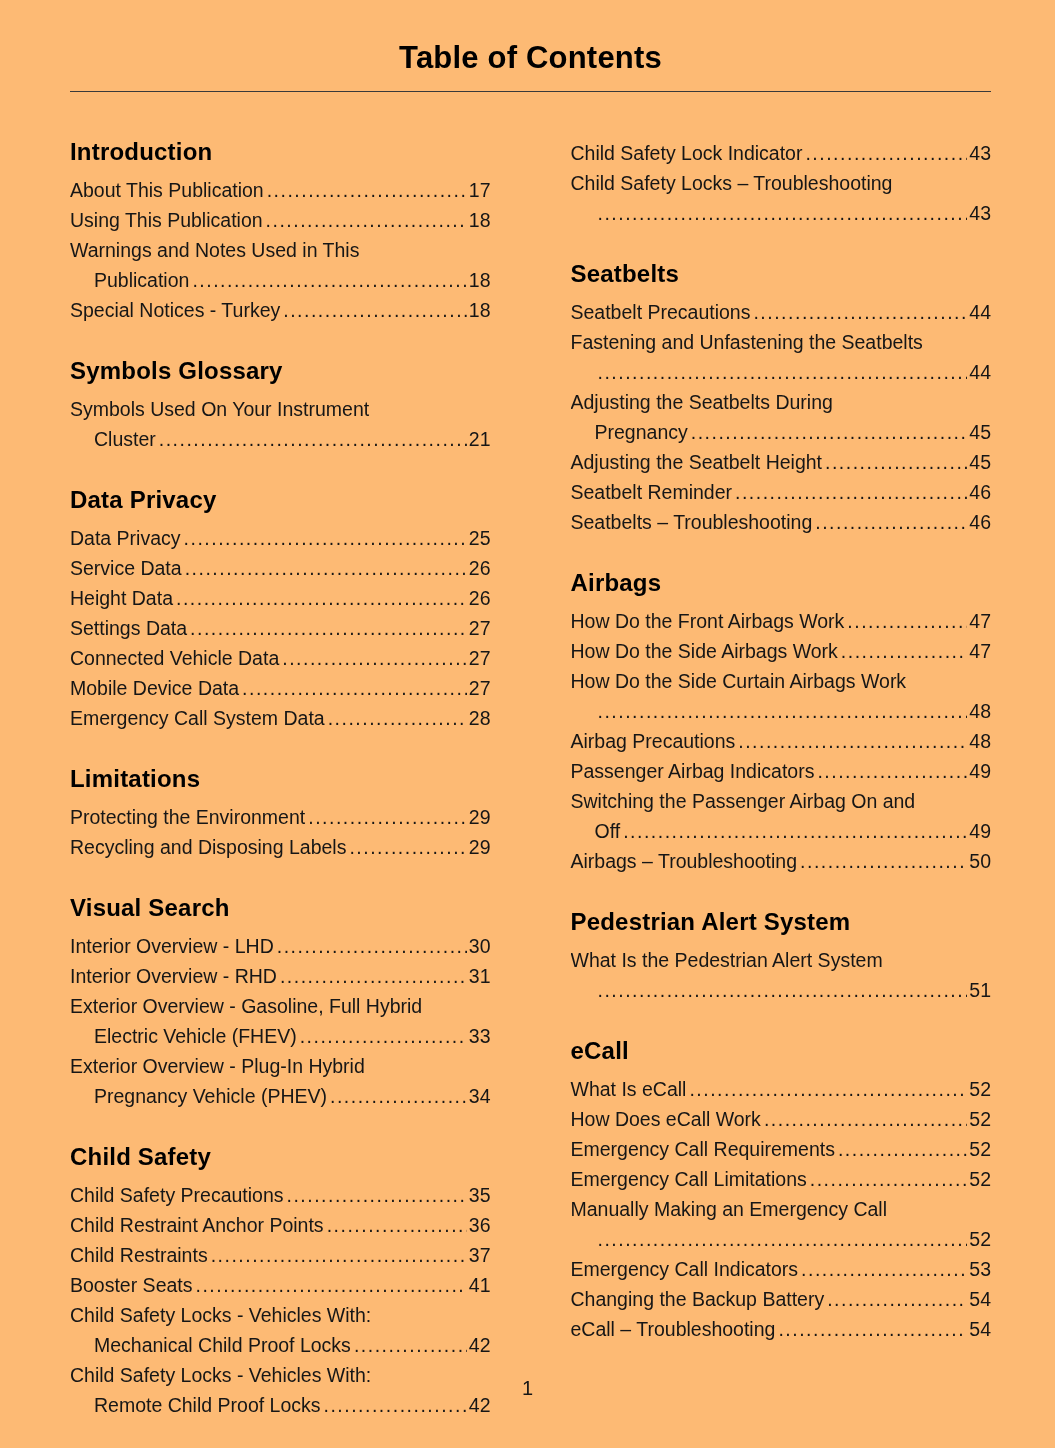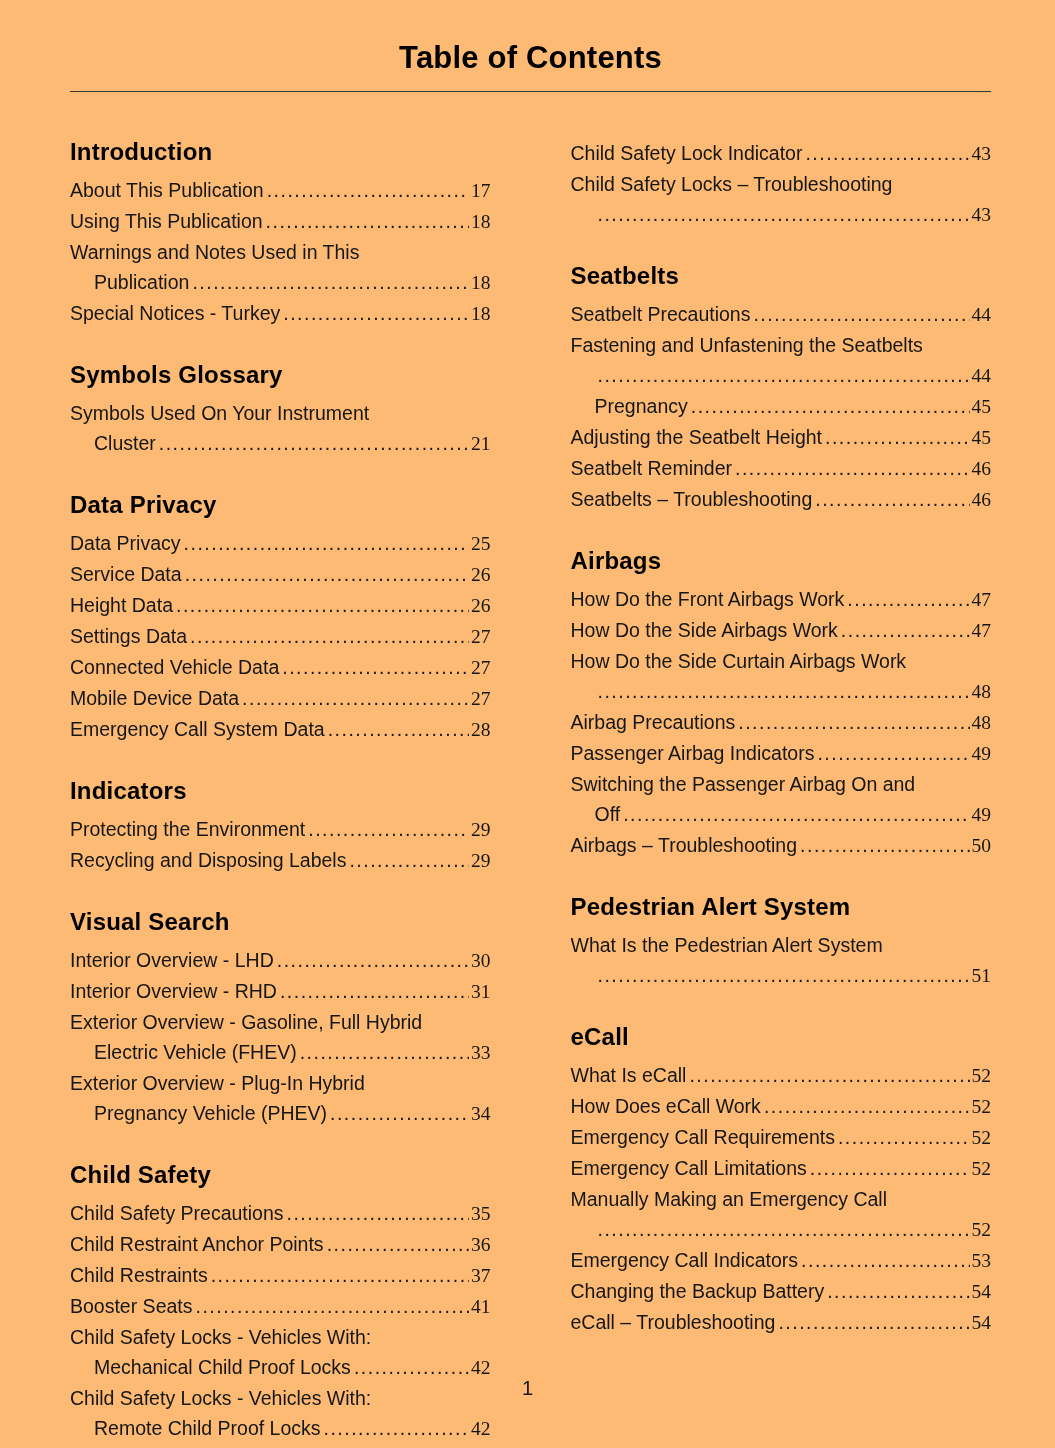--- a/index.html
+++ b/index.html
@@ -58,21 +58,21 @@
     flex: 1 1 auto;
     overflow: hidden;
     white-space: nowrap;
     margin-left: 3px;
     min-width: 10px;
   }
   .dots::after {
     content: ".......................................................................................................................................................";
     letter-spacing: 1.5px;
   }
-  .pg { margin-left: 2px; flex: 0 0 auto; font-family: Liberation Serif, serif; }
+  .pg { margin-left: 2px; flex: 0 0 auto; }
   .footer {
     position: absolute;
     bottom: 48px;
     left: 0;
     right: 0;
     text-align: center;
     font-size: 20px;
     color: #161616;
   }
 </style>
@@ -173,21 +173,21 @@
           </div>
           <div class="entry">
             <div class="entry-last">
               <span class="lbl">Emergency Call System Data</span>
               <span class="dots"></span>
               <span class="pg">28</span>
             </div>
           </div>
         </section>
         <section class="toc-section">
-          <h2>Indicators</h2>
+          <h2>Limitations</h2>
           <div class="entry">
             <div class="entry-last">
               <span class="lbl">Protecting the Environment</span>
               <span class="dots"></span>
               <span class="pg">29</span>
             </div>
           </div>
           <div class="entry">
             <div class="entry-last">
               <span class="lbl">Recycling and Disposing Labels</span>
@@ -304,20 +304,21 @@
             </div>
           </div>
           <div class="entry">
             <div class="entry-line">Fastening and Unfastening the Seatbelts</div>
             <div class="entry-last cont">
               <span class="dots"></span>
               <span class="pg">44</span>
             </div>
           </div>
           <div class="entry">
+            <div class="entry-line">Adjusting the Seatbelts During</div>
             <div class="entry-last cont">
               <span class="lbl">Pregnancy</span>
               <span class="dots"></span>
               <span class="pg">45</span>
             </div>
           </div>
           <div class="entry">
             <div class="entry-last">
               <span class="lbl">Adjusting the Seatbelt Height</span>
               <span class="dots"></span>

